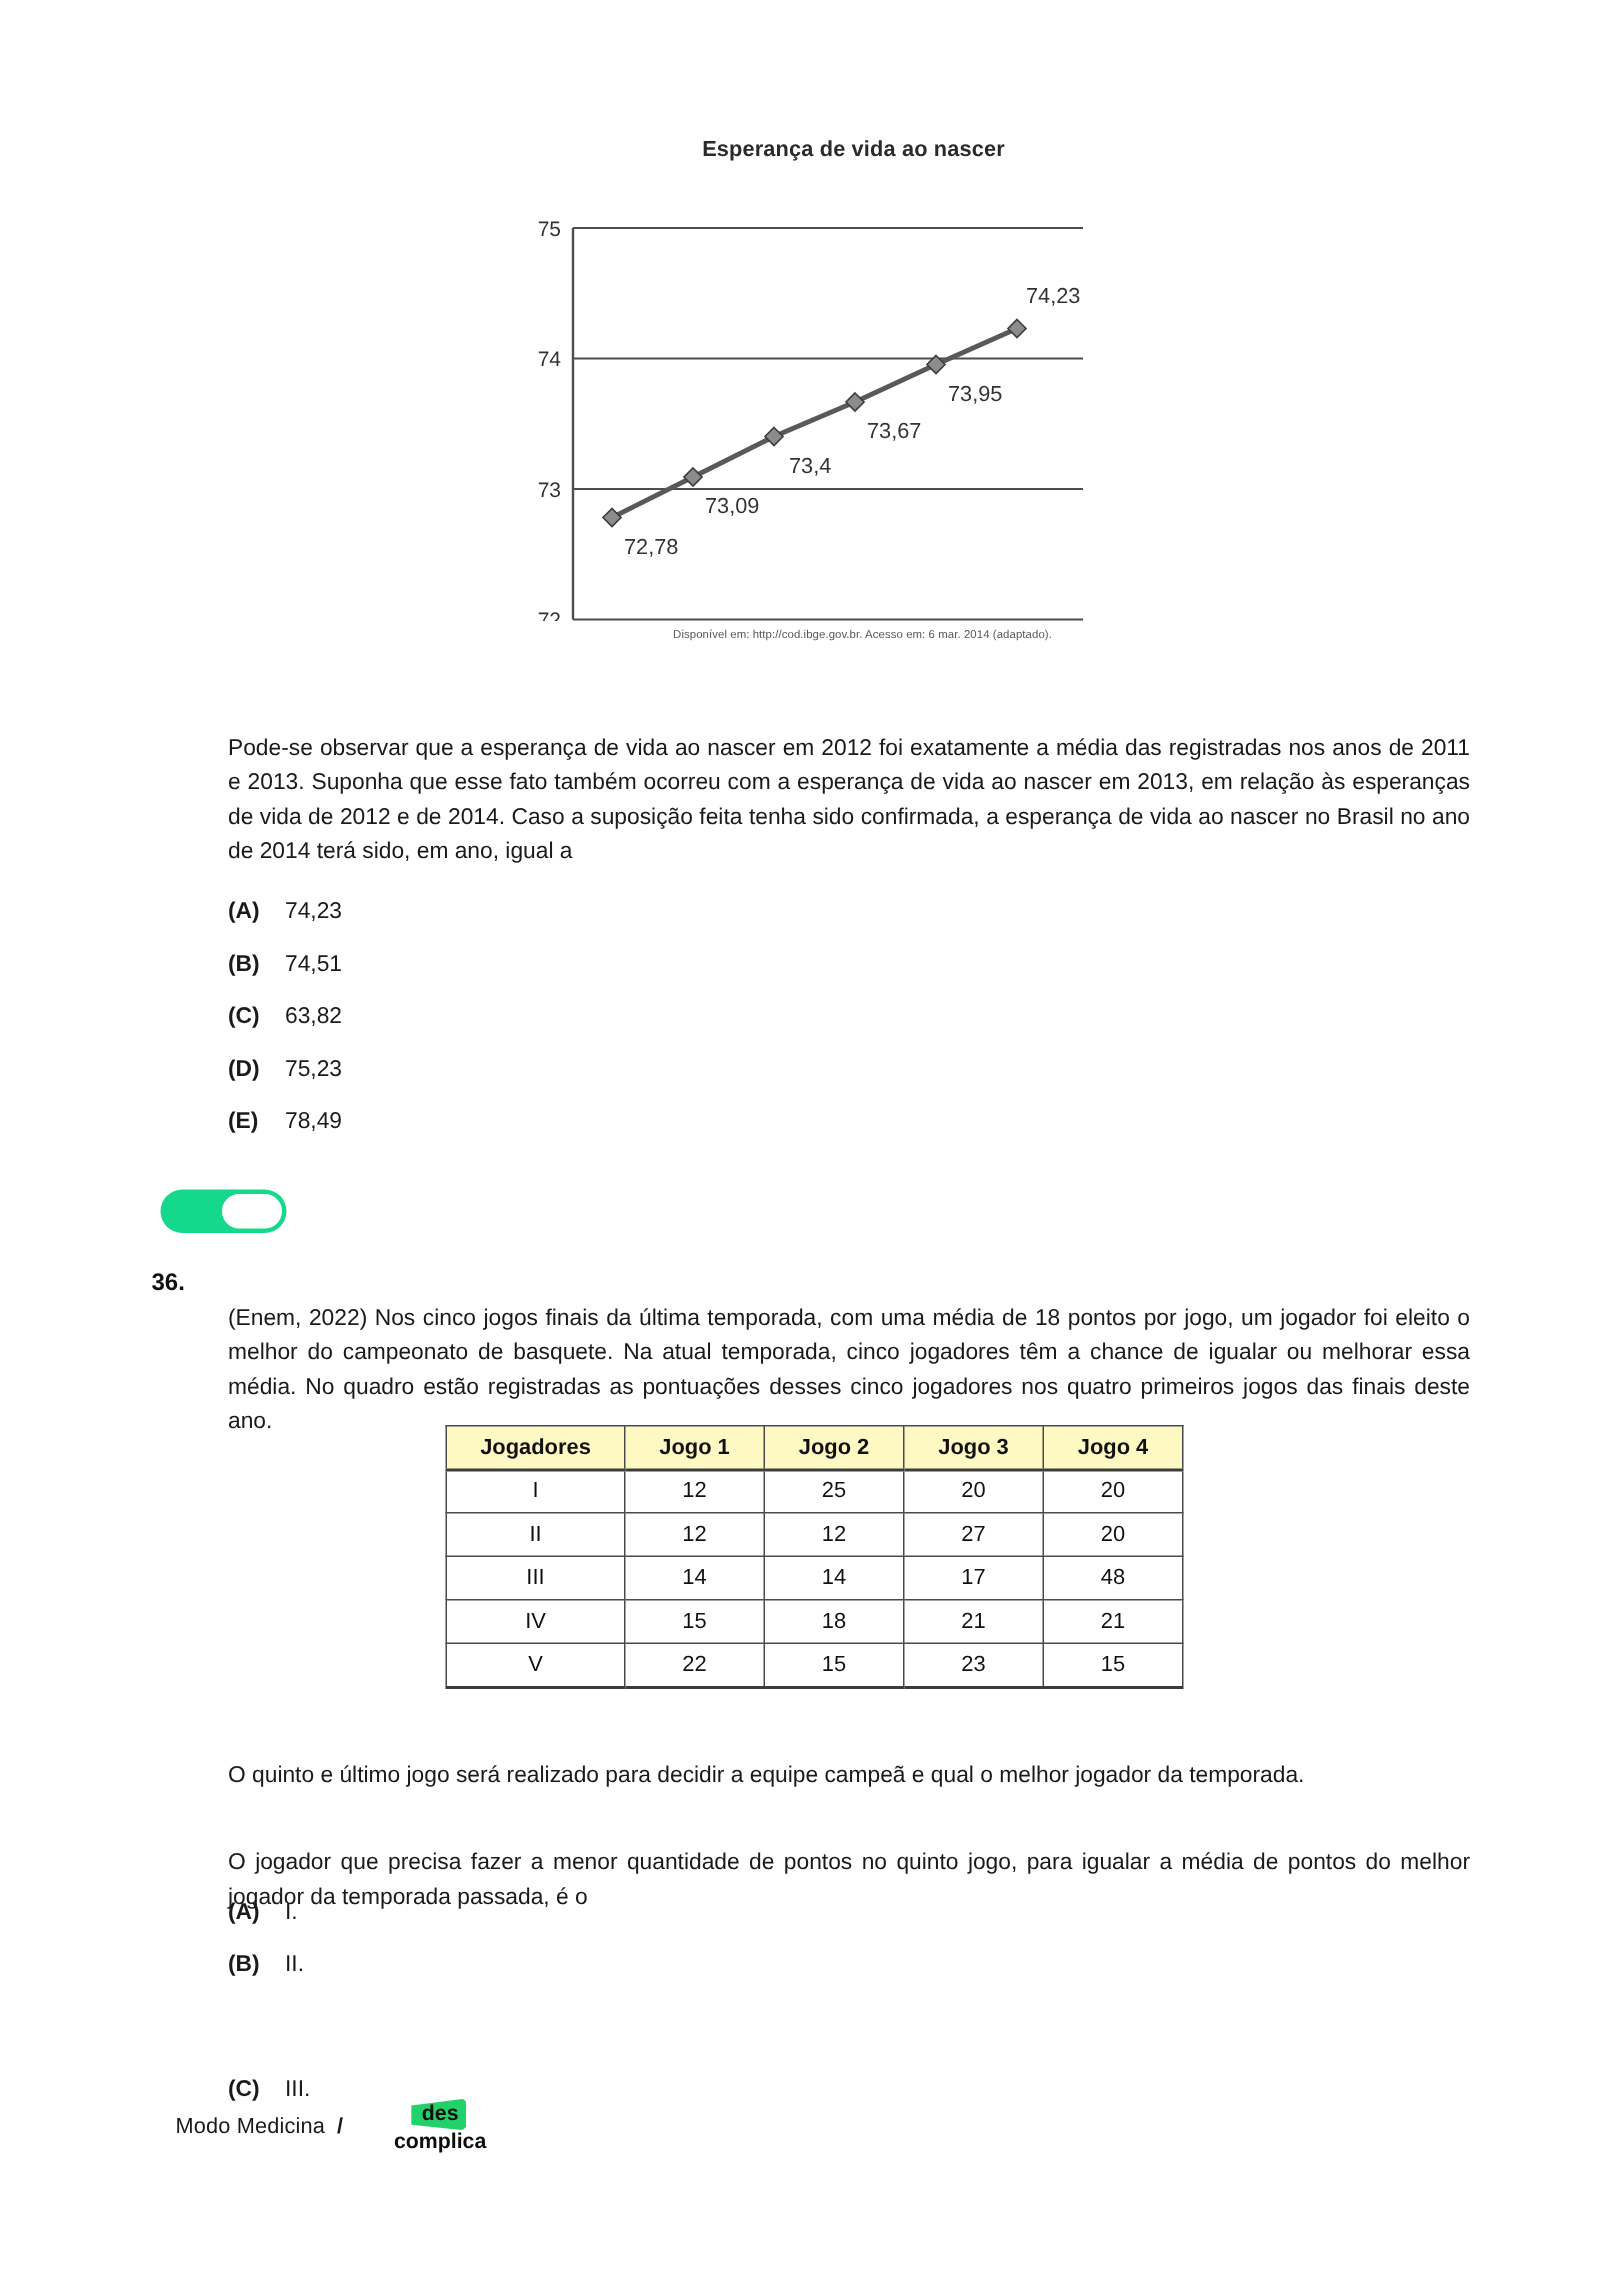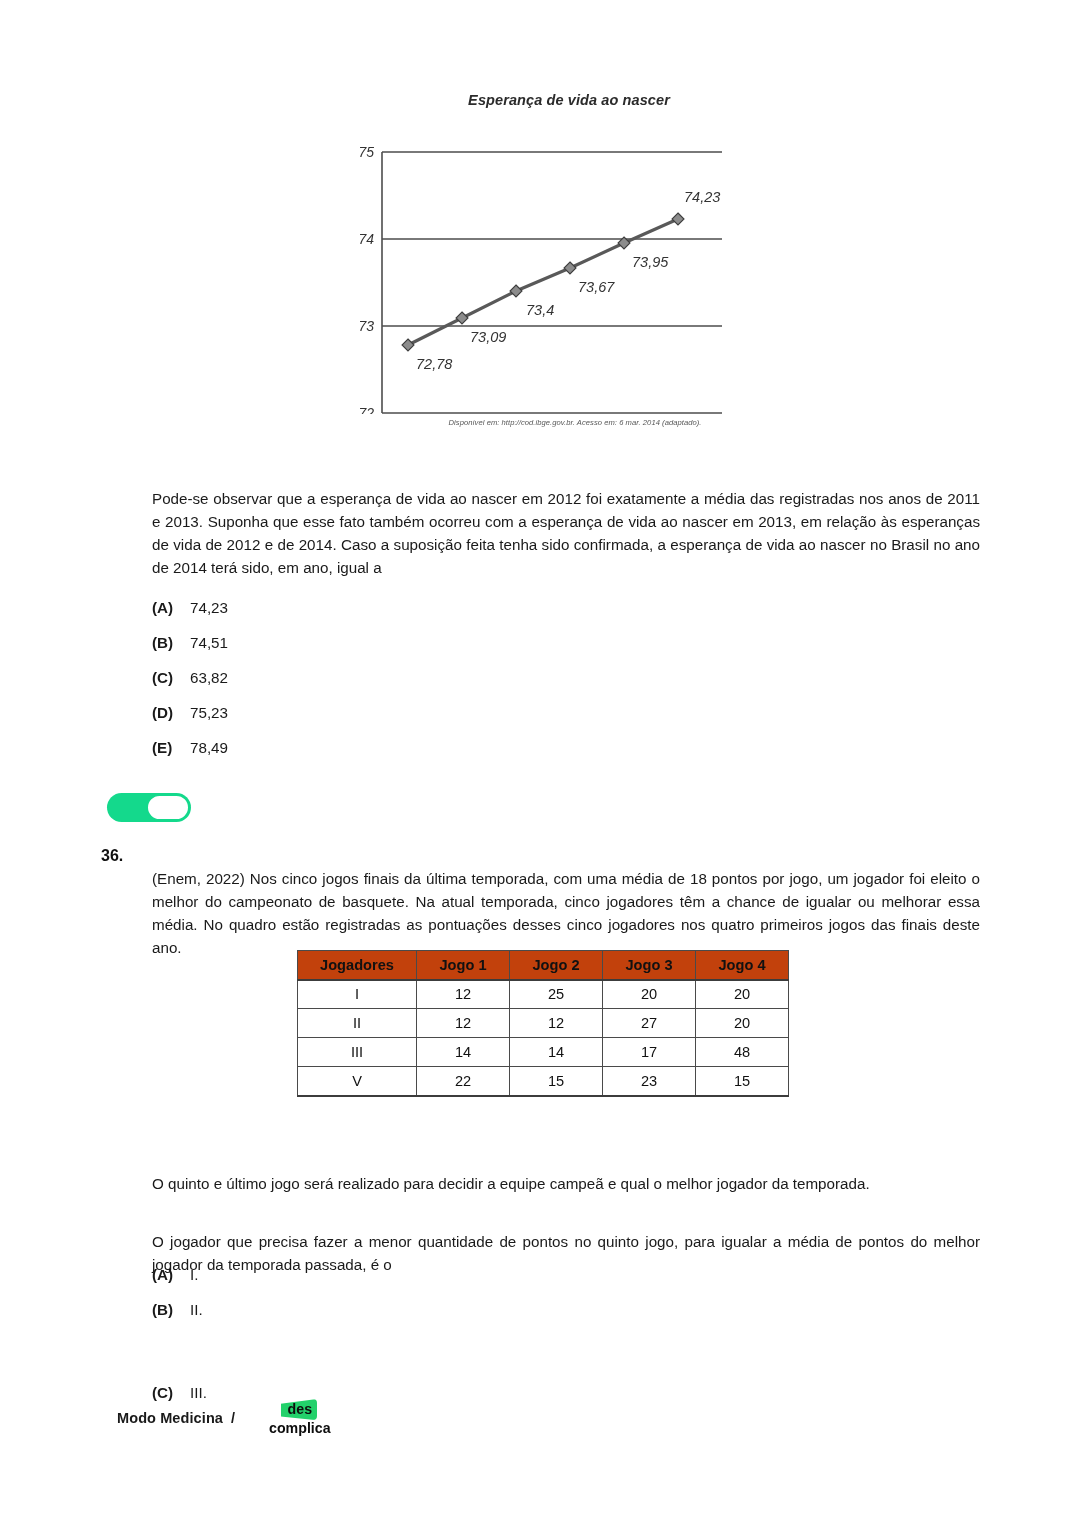--- a/index.html
+++ b/index.html
@@ -15,21 +15,20 @@
     color: #1a1a1a;
     overflow: hidden;
   }
 
   
   .figure {
     position: absolute;
     left: 340px;
     top: 92px;
     width: 420px;
-    font-style: italic;
   }
   .chart-title {
     text-align: center;
     font-size: 14.5px;
     font-weight: bold;
     color: #2b2b2b;
     letter-spacing: .1px;
     margin-left: 38px;
     margin-bottom: 6px;
   }
@@ -111,21 +110,21 @@
     color: #111;
   }
   .score-table th, .score-table td {
     border: 1px solid #4a4a4a;
     text-align: center;
     padding: 0;
     height: 29px;
     box-sizing: border-box;
   }
   .score-table th {
-    background: #c2410c;
+    background: #fef9c3;
     font-weight: bold;
     border-bottom: 2px solid #3c3c3c;
   }
   .score-table th.c0 { width: 119px; }
   .score-table th.c1,
   .score-table th.c2,
   .score-table th.c3,
   .score-table th.c4 { width: 93px; }
   .score-table tr:last-child td { border-bottom: 2px solid #3c3c3c; }
   .score-table td.first { }
@@ -134,21 +133,21 @@
   .footer {
     position: absolute;
     left: 117px;
     top: 1399px;
     display: flex;
     align-items: center;
     gap: 0px;
   }
   .footer-brand {
     font-size: 14.5px;
-    font-weight: bold;
+    font-weight: normal;
     color: #1a1a1a;
     letter-spacing: .1px;
   }
   .footer-slash {
     font-size: 14.5px;
     font-weight: bold;
     color: #1a1a1a;
     margin-left: 8px;
     margin-right: 32px;
   }
@@ -277,20 +276,27 @@
       <td>20</td>
     </tr>
     <tr>
       <td class="first">III</td>
       <td>14</td>
       <td>14</td>
       <td>17</td>
       <td>48</td>
     </tr>
     <tr>
+      <td class="first">IV</td>
+      <td>15</td>
+      <td>18</td>
+      <td>21</td>
+      <td>21</td>
+    </tr>
+    <tr>
       <td class="first">V</td>
       <td>22</td>
       <td>15</td>
       <td>23</td>
       <td>15</td>
     </tr>
   </tbody>
 </table>
 
 <div class="para" style="left:152px; top:1152px; width:828px;">O quinto e último jogo será realizado para decidir a equipe campeã e qual o melhor jogador da temporada.</div>

